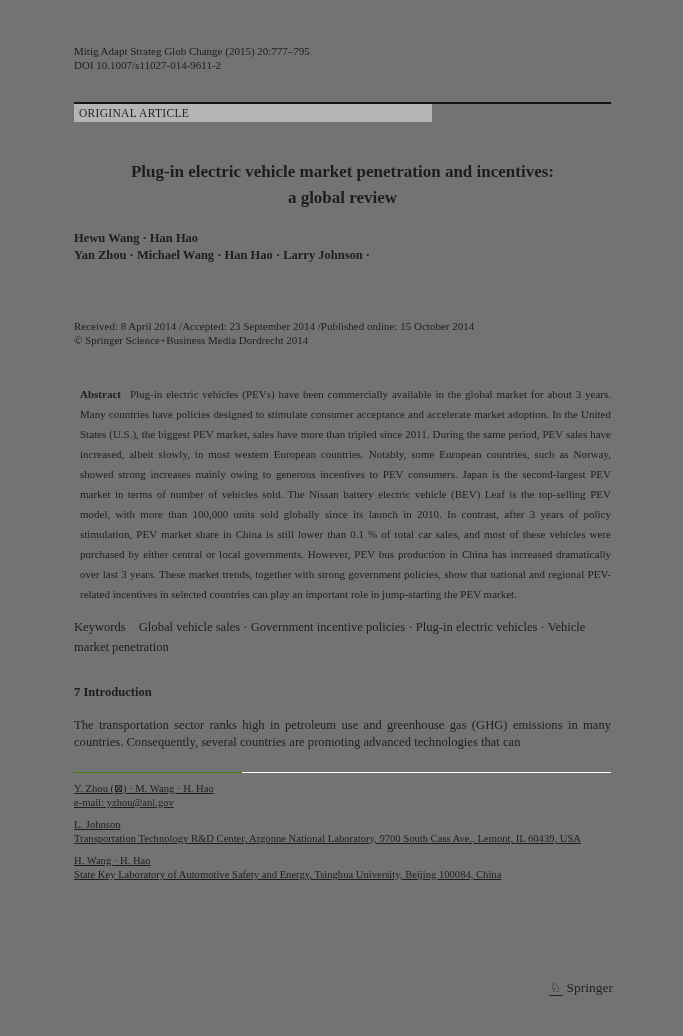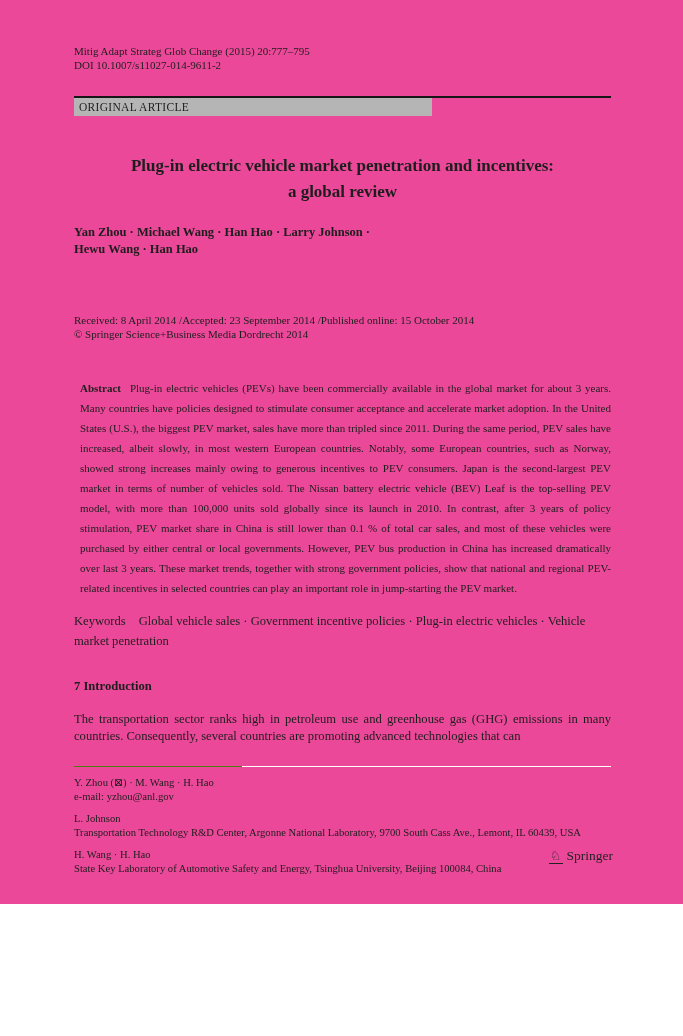--- a/index.html
+++ b/index.html
@@ -3,39 +3,39 @@
 <meta charset="utf-8">
 <style>
   html, body {
     margin: 0;
     padding: 0;
     background: #ffffff;
   }
   .page {
     position: relative;
     width: 683px;
-    height: 904px;
-    background: #ec4899;
+    height: 1036px;
+    background: #737373;
     font-family: "Liberation Serif", "DejaVu Serif", serif;
     color: #1d1d1d;
     overflow: hidden;
   }
   .content {
     position: absolute;
     left: 74px;
     top: 0;
     width: 537px;
   }
   .journal-header {
     padding-top: 44px;
     font-size: 11px;
     line-height: 14px;
   }
   .type-bar-wrap {
-    margin-top: 24px;
+    margin-top: 30px;
     border-top: 2px solid #161616;
     font-family: Liberation Serif, serif;
   }
   .type-bar {
     width: 358px;
     height: 18px;
     background: #b5b5b5;
     font-size: 11.5px;
     line-height: 18px;
     padding-left: 5px;
@@ -88,20 +88,21 @@
     margin: 17px 0 2px 0;
     font-size: 12.6px;
     line-height: 17px;
     text-align: justify;
   }
   .footnotes {
     margin-top: 21px;
     border-top: 7px solid #4d7c0f;
     border-top-width: 1px;
     width: 537px;
+    text-decoration: underline;
   }
   .footnotes-rule-mask {
     
     position: relative;
     top: -1px;
     margin-left: 168px;
     width: 369px;
     height: 1px;
     background: #ffffff;
   }
@@ -147,22 +148,22 @@
         <span>ORIGINAL ARTICLE</span>
       </div>
     </div>
 
     <h1 class="title">
       <span>Plug-in electric vehicle market penetration and incentives:</span><br>
       <span>a global review</span>
     </h1>
 
     <div class="authors">
+      <div>Hewu Wang · Han Hao</div>
       <div>Yan Zhou · Michael Wang · Han Hao · Larry Johnson ·</div>
-      <div>Hewu Wang · Han Hao</div>
     </div>
 
     <div class="dates">
       <div>Received: 8 April 2014 /Accepted: 23 September 2014 /Published online: 15 October 2014</div>
       <div>© Springer Science+Business Media Dordrecht 2014</div>
     </div>
 
     <p class="abstract">
       <span class="lbl">Abstract</span><span>Plug-in electric vehicles (PEVs) have been commercially available in the global market for about 3 years. Many countries have policies designed to stimulate consumer acceptance and accelerate market adoption. In the United States (U.S.), the biggest PEV market, sales have more than tripled since 2011. During the same period, PEV sales have increased, albeit slowly, in most western European countries. Notably, some European countries, such as Norway, showed strong increases mainly owing to generous incentives to PEV consumers. Japan is the second-largest PEV market in terms of number of vehicles sold. The Nissan battery electric vehicle (BEV) Leaf is the top-selling PEV model, with more than 100,000 units sold globally since its launch in 2010. In contrast, after 3 years of policy stimulation, PEV market share in China is still lower than 0.1 % of total car sales, and most of these vehicles were purchased by either central or local governments. However, PEV bus production in China has increased dramatically over last 3 years. These market trends, together with strong government policies, show that national and regional PEV-related incentives in selected countries can play an important role in jump-starting the PEV market.</span>
     </p>

